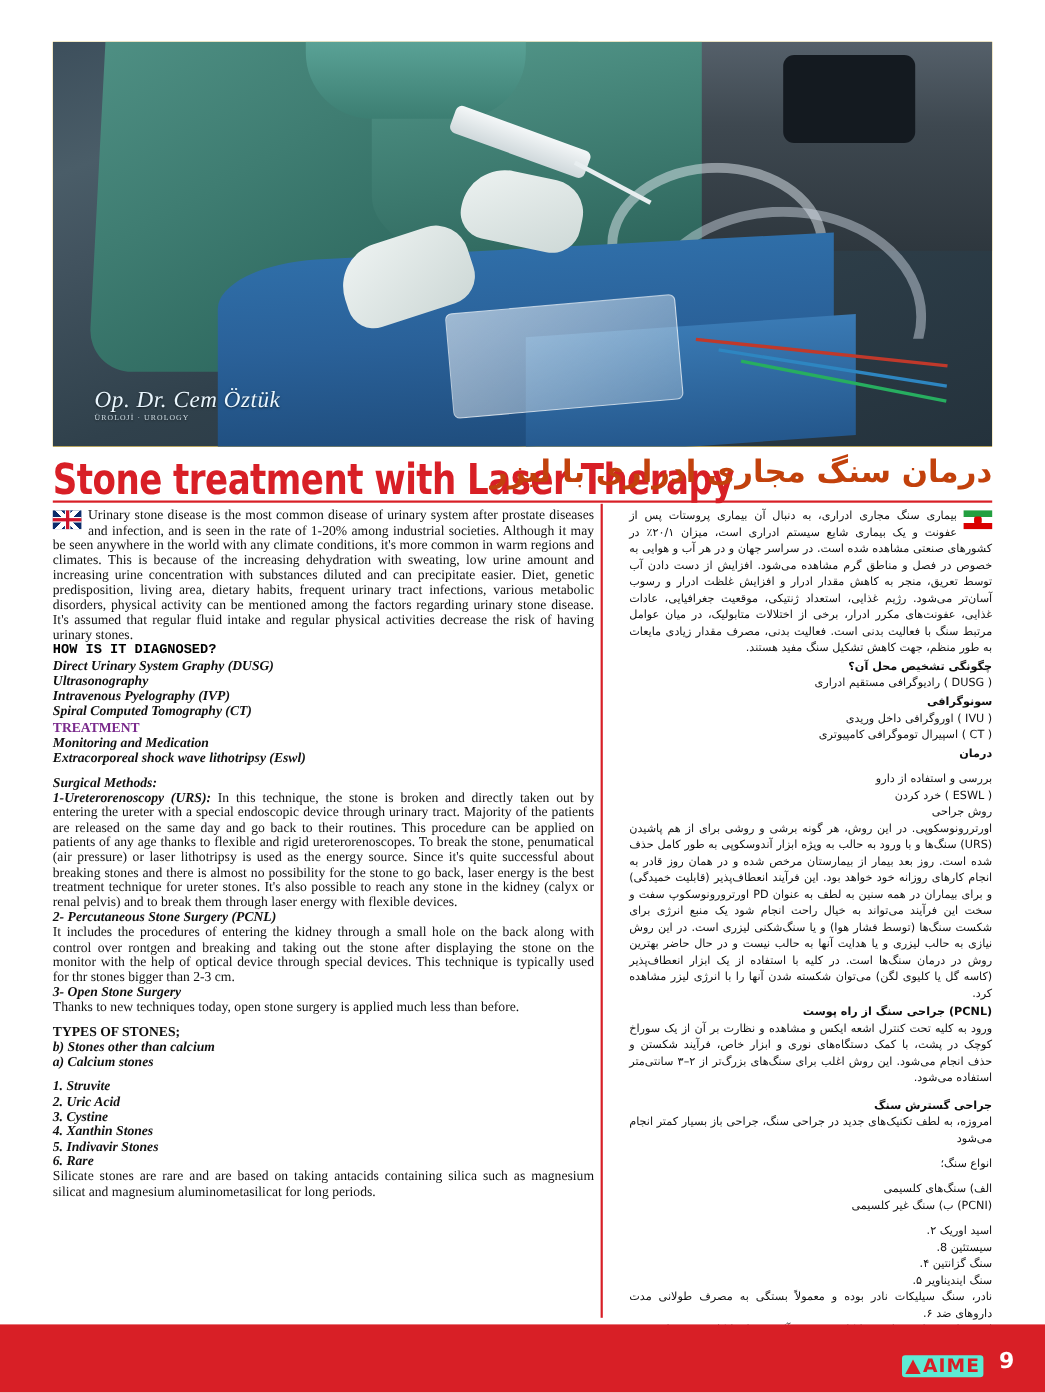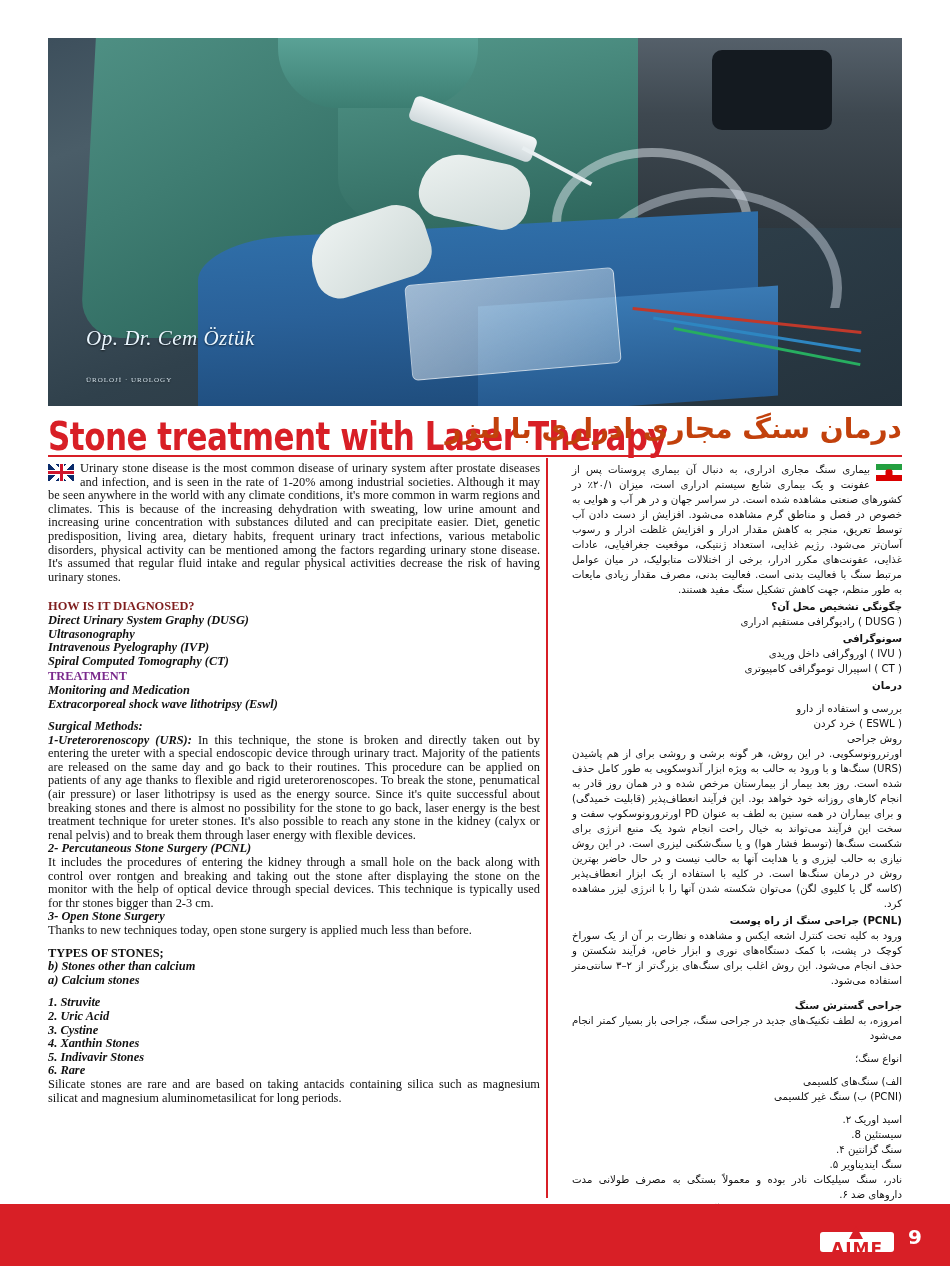--- a/index.html
+++ b/index.html
@@ -108,21 +108,21 @@
   }
   .wire.w1 { right:40px; bottom:84px; width:230px; transform: rotate(6deg); background:#c0392b;}
   .wire.w2 { right:40px; bottom:70px; width:210px; transform: rotate(9deg); background:#2e86c1;}
   .wire.w3 { right:40px; bottom:58px; width:190px; transform: rotate(11deg); background:#27ae60;}
   .sig {
     position:absolute; left:38px; bottom:22px;
     color:#eaf7ff; font-family:"Liberation Serif", serif; font-style:italic;
     font-size:21px; text-shadow:0 1px 2px rgba(0,0,0,.6);
     letter-spacing:.5px;
   }
-  .sig small { display:block; font-size:7px; font-style:normal; letter-spacing:1px; opacity:.85;margin-top:25px; }
+  .sig small { display:block; font-size:7px; font-style:normal; letter-spacing:1px; opacity:.85; }
 
   
   .title-row {
     position:absolute; left:48px; top:414px; width:854px; height:40px;
   }
   .title-en {
     position:absolute; left:0; top:0;
     font-family:"DejaVu Sans", sans-serif;
     font-weight:bold; font-size:31px; color:#d81f26;
     letter-spacing:-0.5px; white-space:nowrap;
@@ -175,40 +175,40 @@
   .flag-ir {
     float:right; width:26px; height:17px; margin:2px 0 0 6px;
     background: linear-gradient(#239f40 0 33.3%, #fff 33.3% 66.6%, #da0000 66.6% 100%);
     position:relative;
   }
   .flag-ir:after{
     content:"";position:absolute;left:50%;top:50%;transform:translate(-50%,-50%);
     width:7px;height:7px;background:#da0000;border-radius:2px;
   }
 
-  .h-red { color:#7f1d1d; font-weight:bold; font-style:normal; margin-top:16px; }
+  .h-red { color:#000000; font-weight:bold; font-style:normal; margin-top:1px;font-family:Liberation Mono, monospace; }
   .h-purple { color:#7a2a8c; font-weight:bold; font-style:normal; margin-top:2px; }
   .it-b { font-style:italic; font-weight:bold; }
   .para { margin:0; }
   .sp { height:9px; }
 
   .fa-h { font-weight:bold; margin-top:2px; }
   .fa-gap { height:8px; }
 
   
   .footer {
     position:absolute; left:0; bottom:0; width:950px; height:62px;
     background:#d81f26;
   }
   .footer-logo {
     position:absolute; right:56px; bottom:14px;
-    width:74px; height:20px; background:#ffffff; border-radius:3px;
+    width:74px; height:20px; background:#5eead4; border-radius:3px;
     display:flex; align-items:center; justify-content:center;
     font-family:"DejaVu Sans", sans-serif; font-weight:bold;
-    font-size:17px; color:#d81f26; letter-spacing:1px;flex-direction:column;
+    font-size:17px; color:#d81f26; letter-spacing:1px;
   }
   .footer-logo .tri {
     width:0;height:0;border-left:7px solid transparent;border-right:7px solid transparent;
     border-bottom:13px solid #d81f26; margin-right:2px;
   }
   .pageno {
     position:absolute; right:28px; bottom:17px;
     color:#fff; font-family:"DejaVu Sans", sans-serif; font-weight:bold; font-size:20px;
   }
 </style>

